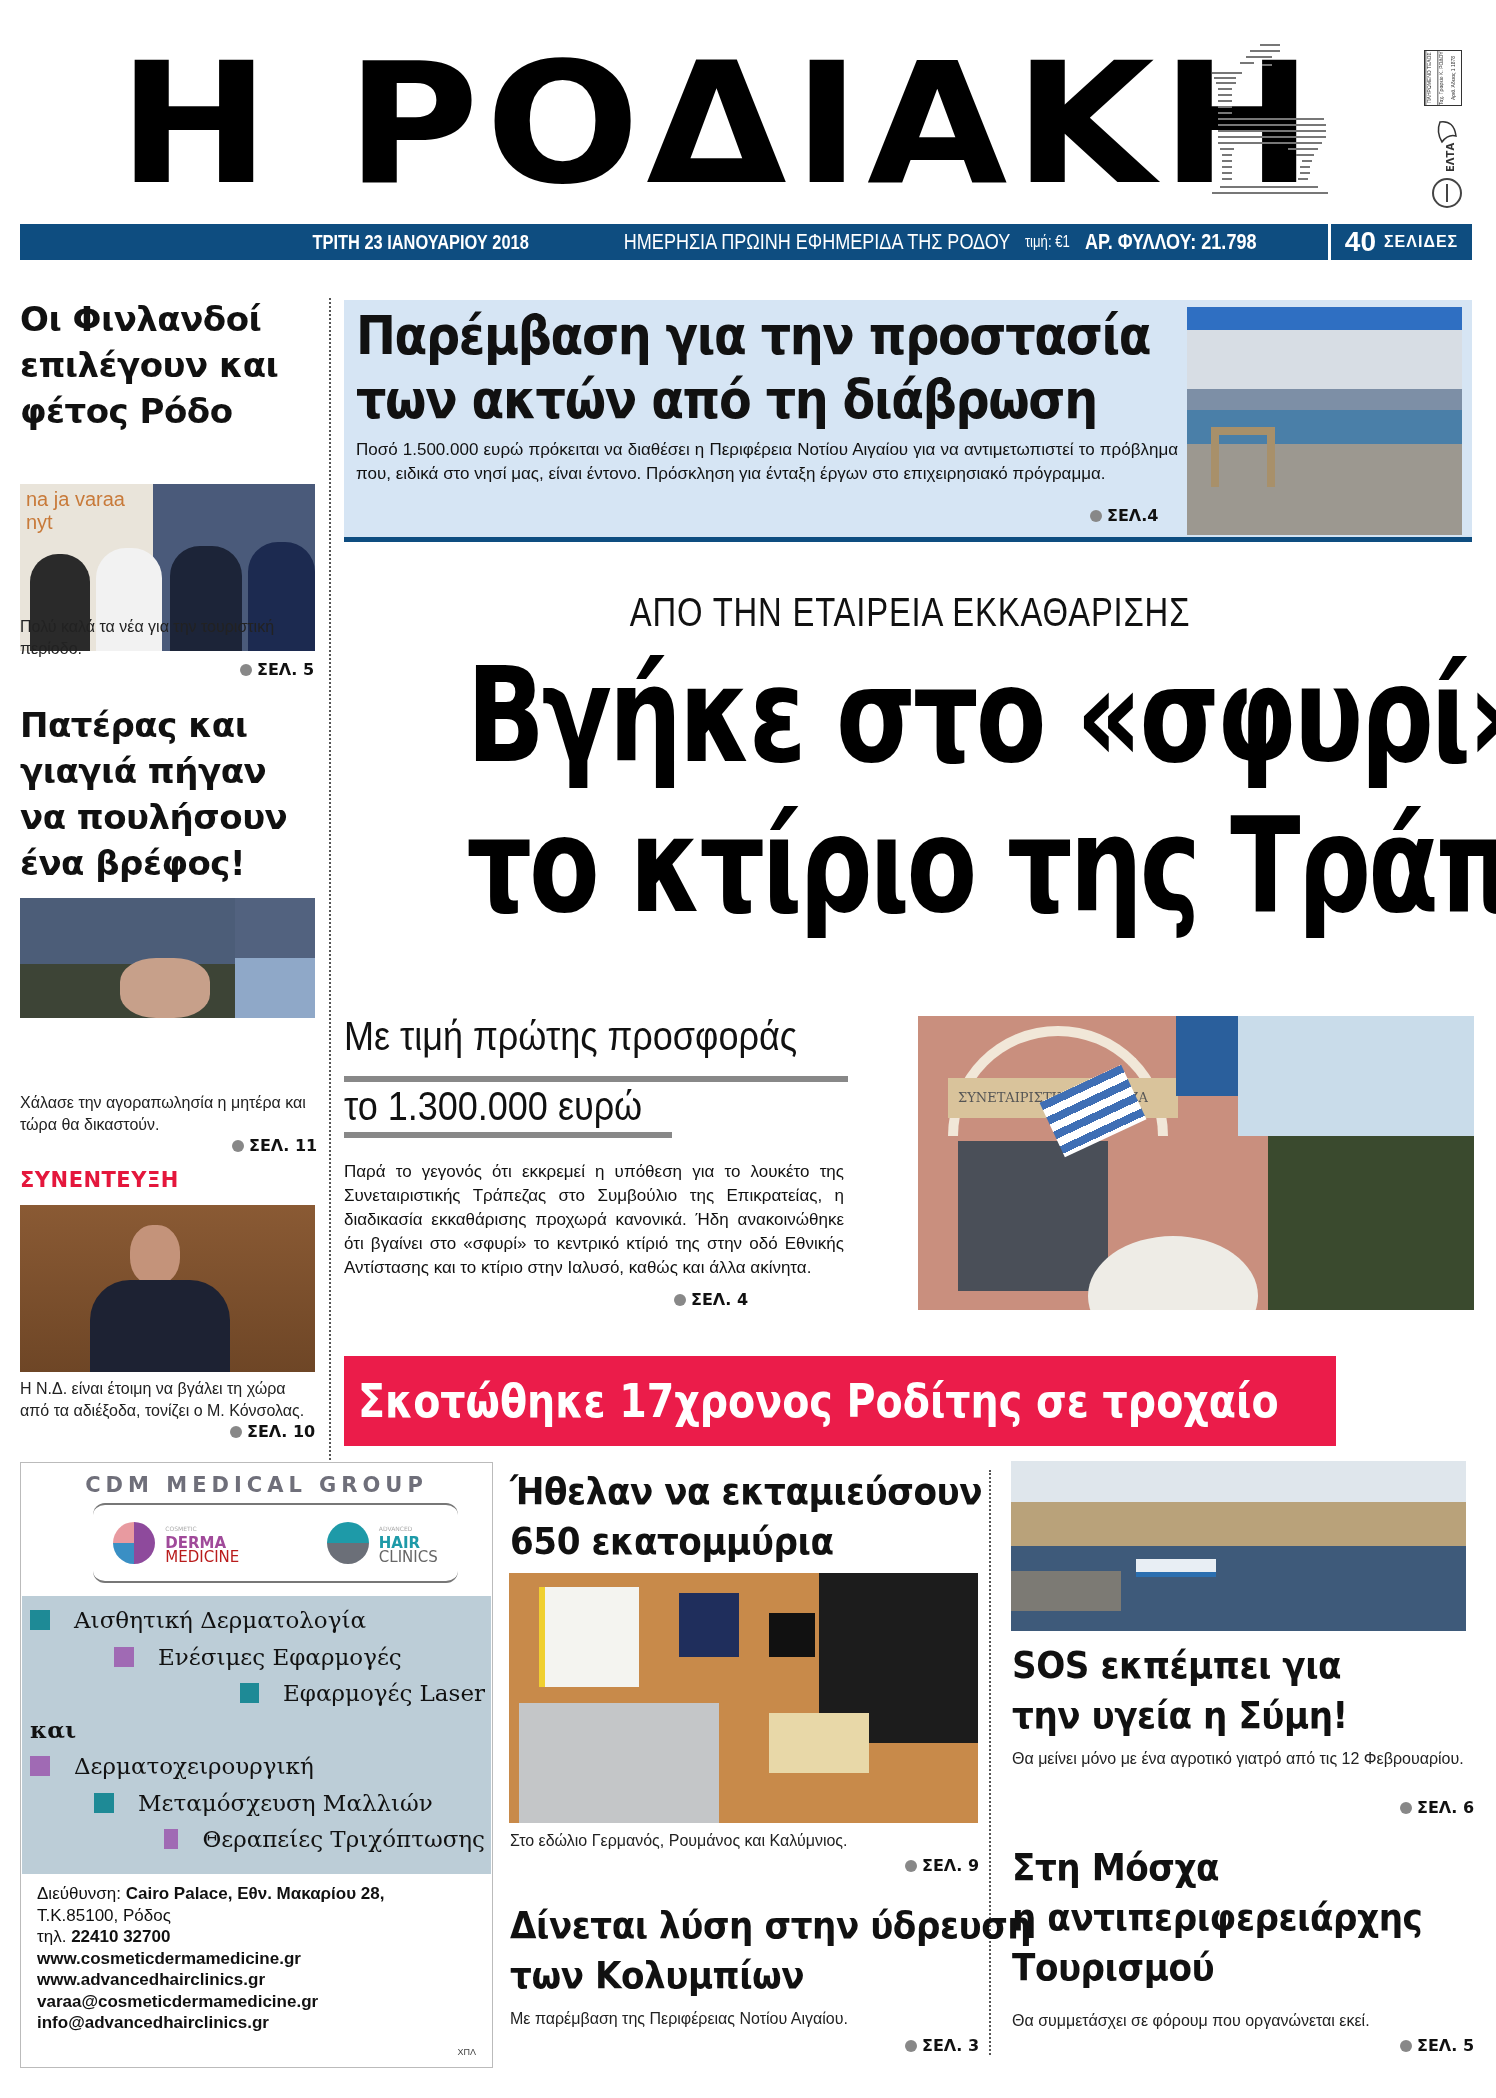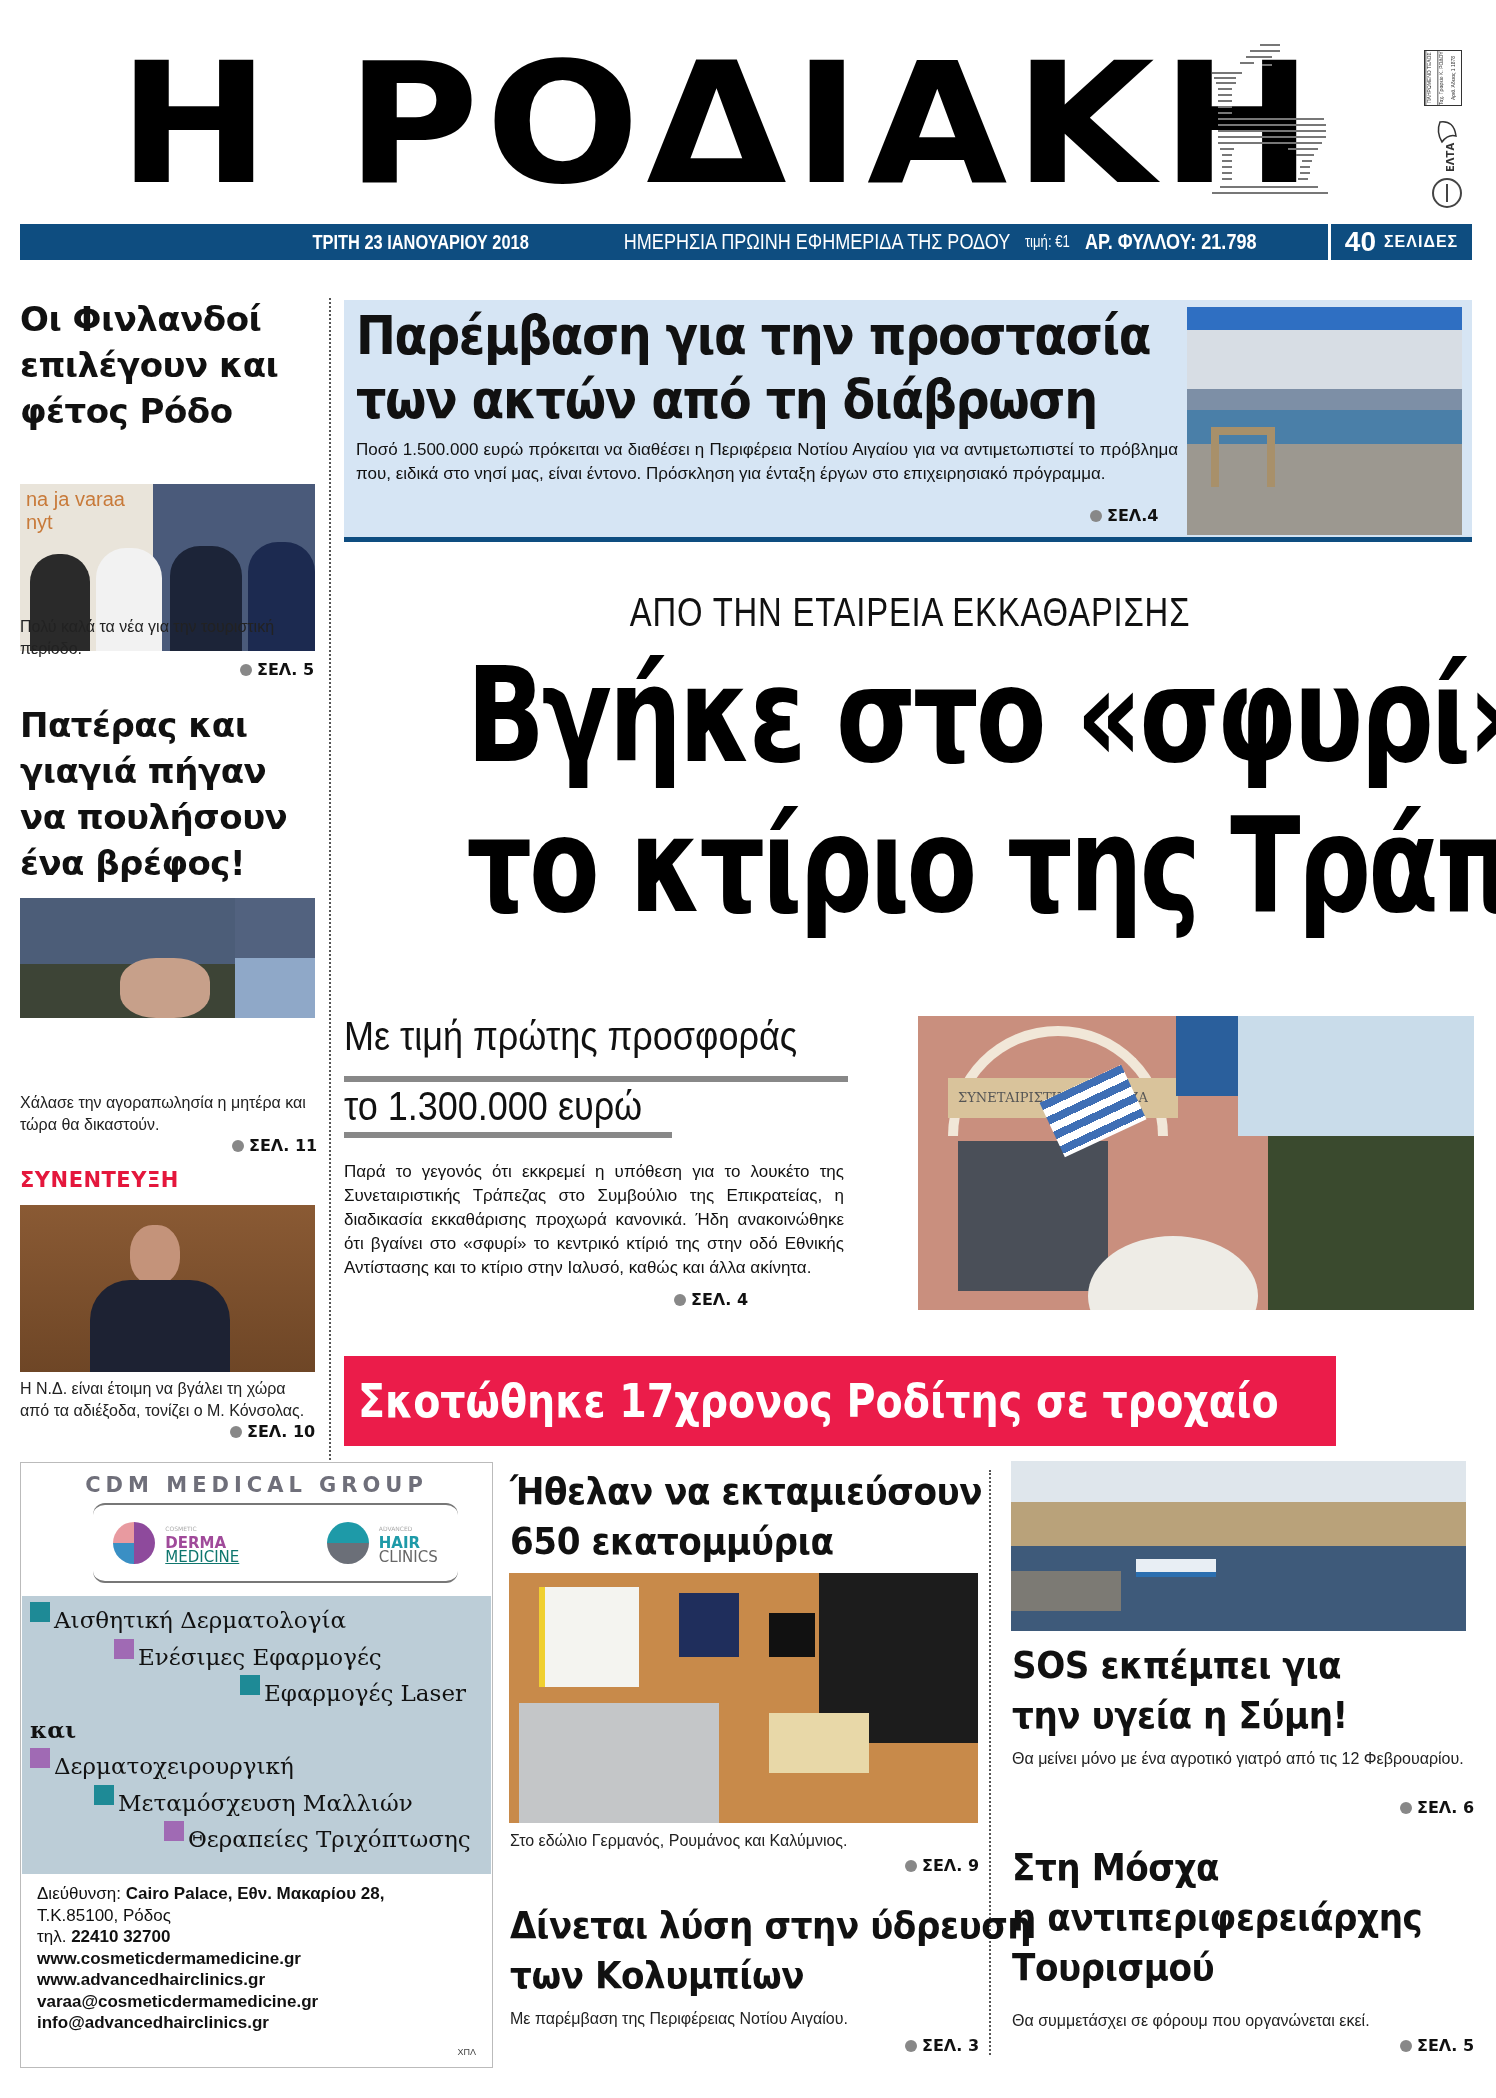--- a/index.html
+++ b/index.html
@@ -62,21 +62,21 @@
   .ad { left: 20px; top: 1462px; width: 473px; height: 606px; border: 1px solid #bbb; background: #fff; padding-left: 40px; }
   .ad-brand { position: absolute; left: 0; top: 10px; width: 100%; text-align: center; font-family: "DejaVu Sans", sans-serif; font-weight: bold; font-size: 21px; letter-spacing: 5px; color: #6f6f7a; }
   .ad-logos { position: absolute; left: 72px; top: 40px; width: 365px; height: 80px; border-top: 2px solid #777; border-bottom: 2px solid #777; border-radius: 12px; display: flex; align-items: center; justify-content: space-around; gap: 47px; }
   .ad-logo { display: flex; align-items: center; gap: 10px; }
   .ad-logo .circ { width: 42px; height: 42px; border-radius: 50%; }
   .ad-logo .txt { font-family: "DejaVu Sans", sans-serif; line-height: 14px; }
   .ad-logo .small { font-size: 6px; color: #aaa; }
   .ad-logo .big { font-size: 15px; font-weight: bold; }
   .ad-logo .mid { font-size: 15px; color: #999; }
   .ad-services { position: absolute; left: 1px; top: 133px; width: 469px; height: 278px; background: #bccdd7; padding: 6px 6px 0 8px; }
-  .svc { font-family: "DejaVu Serif", serif; font-size: 23px; line-height: 36.5px; color: #111; display: flex; align-items: flex-start; gap: 4px; white-space: nowrap; }
+  .svc { font-family: "DejaVu Serif", serif; font-size: 23px; line-height: 36.5px; color: #111; display: flex; align-items: center; gap: 24px; white-space: nowrap; }
   .svc .sq { width: 20px; height: 20px; display: inline-block; }
   .ad-info { position: absolute; left: 16px; top: 420px; width: 440px; font-size: 17px; line-height: 21.5px; color: #111; }
   .ad-info b { font-weight: bold; }
   .ad-code { position: absolute; right: 16px; bottom: 10px; font-size: 9px; color: #444; }
 
   
   .mid-head { left: 510px; width: 470px; font-family: "DejaVu Sans", sans-serif; font-weight: bold; font-size: 38px; line-height: 50px; color: #111; letter-spacing: -0.5px; transform: scaleX(0.9); transform-origin: left; white-space: nowrap; }
   .mid-text { left: 510px; width: 470px; font-size: 16px; line-height: 22px; color: #222; }
   .mid-photo { left: 509px; top: 1573px; width: 469px; height: 250px; }
 
@@ -243,21 +243,21 @@
 </div>
 
 <div class="abs ad">
   <div class="ad-brand">CDM MEDICAL GROUP</div>
   <div class="ad-logos">
     <div class="ad-logo">
       <div class="circ" style="background:conic-gradient(#8e4a9c 0 50%,#3a8fc4 50% 75%,#e89aa0 75% 100%);"></div>
       <div class="txt">
         <div class="small">COSMETIC</div>
         <div class="big" style="color:#a04a9a;">DERMA</div>
-        <div class="mid" style="color:#0f766e;text-decoration:underline;">MEDICINE</div>
+        <div class="mid" style="color:#b91c1c;">MEDICINE</div>
       </div>
     </div>
     <div class="ad-logo">
       <div class="circ" style="background:linear-gradient(180deg,#1e9aa8 0 50%,#6b6f78 50% 100%);"></div>
       <div class="txt">
         <div class="small">ADVANCED</div>
         <div class="big" style="color:#1e9aa8;">HAIR</div>
         <div class="mid" style="color:#666;">CLINICS</div>
       </div>
     </div>

